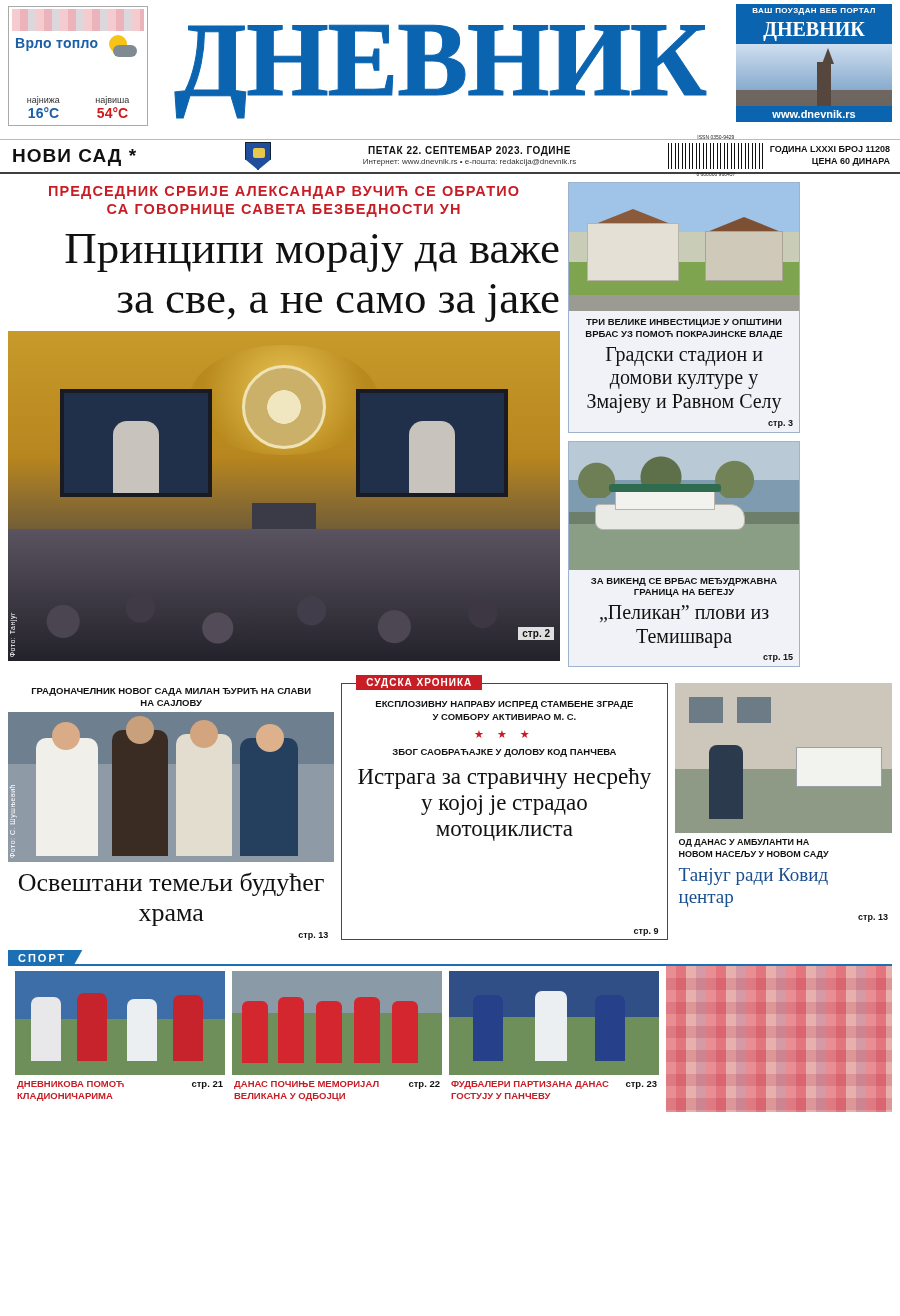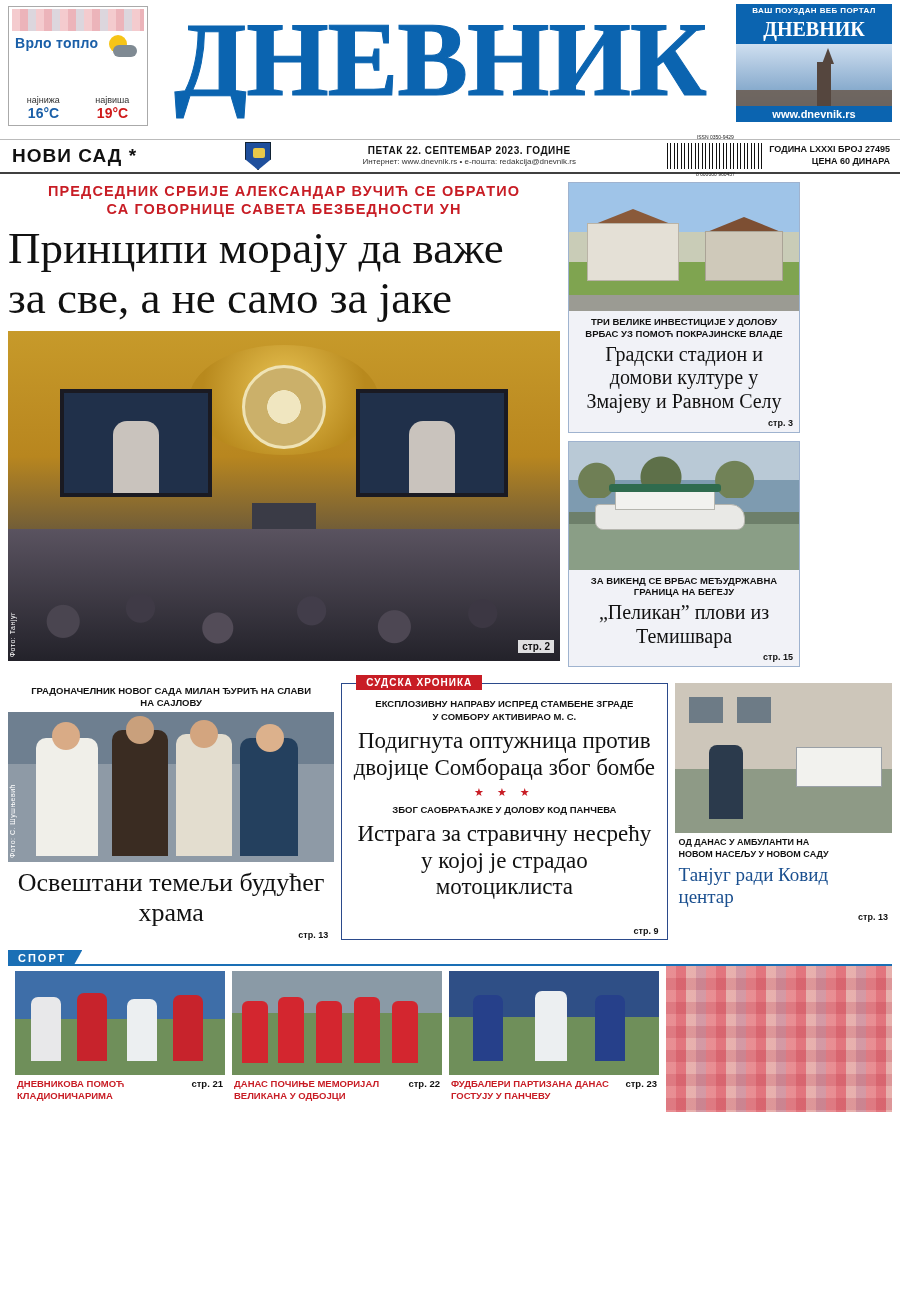--- a/index.html
+++ b/index.html
@@ -135,21 +135,21 @@
   .mid { margin:8px 8px 0 8px; display:flex; gap:8px; }
   .mid-left { width:552px; }
   .mid-right { width:232px; }
 
   .lead-kicker {
     color:#c81d25; font-weight:bold; font-size:14.5px; text-align:center;
     letter-spacing:1.1px; line-height:1.25;
   }
   .lead-title {
     font-family:"Liberation Serif", serif; font-size:45px; line-height:1.1;
-    text-align:left; margin:6px 0 8px 0; font-weight:normal;
+    text-align:right; margin:6px 0 8px 0; font-weight:normal;
   }
   .lead-photo {
     position:relative; height:330px; overflow:hidden;
     background:linear-gradient(180deg,#c79a2a 0%,#b8861f 38%,#6c5a3a 62%,#2b2b33 100%);
   }
   .lead-photo .dome{
     position:absolute; left:50%; top:14px; transform:translateX(-50%);
     width:190px;height:110px;border-radius:50%;
     background:radial-gradient(circle at 50% 40%,#e9c455,#b8891d 70%);
   }
@@ -185,21 +185,21 @@
       linear-gradient(180deg,#5a5360,#23222a);
   }
   .lead-photo .rowlight{
     position:absolute;left:0;bottom:56px;width:100%;height:8px;background:rgba(210,190,140,.35);
   }
   .photo-credit {
     position:absolute; left:1px; bottom:4px; writing-mode:vertical-rl; transform:rotate(180deg);
     font-size:7px; color:#fff; letter-spacing:.5px;
   }
   .pg-badge {
-    position:absolute; right:6px; bottom:8px; background:rgba(255,255,255,.85);
+    position:absolute; right:6px; bottom:21px; background:rgba(255,255,255,.85);
     font-size:10px; font-weight:bold; padding:1px 4px;
   }
 
   
   .rbox { border:1px solid #9fb3cf; background:#f1f2f7; margin-bottom:8px; }
   .rbox .ph { height:128px; position:relative; overflow:hidden; }
   .ph-village{
     background:linear-gradient(180deg,#9fc4e8 0 38%,#c9ccb7 38% 62%,#7fa450 62% 100%);
   }
   .ph-village .house{position:absolute;left:18px;top:40px;width:92px;height:58px;background:#e4e0d6;border:1px solid #b9b3a6;}
@@ -336,21 +336,21 @@
         <div class="ball"></div>
           <div class="cloud"></div>
       </div>
       <div class="temps">
         <div class="row1">
           <span>најнижа</span>
           <span>највиша</span>
         </div>
         <div class="row2">
           <span class="low">16°C</span>
-          <span class="high">19°C</span>
+          <span class="high">54°C</span>
         </div>
       </div>
     </div>
 
     <div class="logo">ДНЕВНИК</div>
 
     <div class="portal-box">
       <div class="portal-top">ВАШ ПОУЗДАН ВЕБ ПОРТАЛ</div>
       <div class="portal-mid">ДНЕВНИК</div>
       <div class="portal-photo">
@@ -367,21 +367,21 @@
     <div class="crest"></div>
     <div class="dateblock">
       <div class="d1">ПЕТАК 22. СЕПТЕМБАР 2023. ГОДИНЕ</div>
       <div class="d2">Интернет: www.dnevnik.rs • е-пошта: redakcija@dnevnik.rs</div>
     </div>
     <div class="barcode">
       <span class="iss">ISSN 0350-9429</span>
       <span class="num">8 600000 960437</span>
     </div>
     <div class="issue">
-      <div class="i1">ГОДИНА LXXXI БРОЈ 27495</div>
+      <div class="i1">ГОДИНА LXXXI БРОЈ 11208</div>
       <div class="i2">ЦЕНА 60 ДИНАРА</div>
     </div>
   </div>
 
 
   <div class="mid">
 
     <div class="mid-left">
       <div class="lead-kicker">
         <span>ПРЕДСЕДНИК СРБИЈЕ АЛЕКСАНДАР ВУЧИЋ СЕ ОБРАТИО</span><br>
@@ -408,21 +408,21 @@
 
       <div class="rbox">
         <div class="ph ph-village">
           <div class="roof"></div>
             <div class="house"></div>
             <div class="roof2"></div>
             <div class="house2"></div>
             <div class="road"></div>
         </div>
         <div class="cap-small">
-          <span>ТРИ ВЕЛИКЕ ИНВЕСТИЦИЈЕ У ДОЛОВУ</span><br>
+          <span>ТРИ ВЕЛИКЕ ИНВЕСТИЦИЈЕ У ОПШТИНИ</span><br>
           <span>ВРБАС УЗ ПОМОЋ ПОКРАЈИНСКЕ ВЛАДЕ</span>
         </div>
         <div class="cap-big">Градски стадион и домови културе у Змајеву и Равном Селу</div>
         <div class="pgline">стр. 3</div>
       </div>
 
       <div class="rbox">
         <div class="ph ph-boat">
           <div class="trees"></div>
             <div class="water"></div>
@@ -463,21 +463,20 @@
       <div class="pgline" style="text-align:right;font-size:9px;font-weight:bold;padding-right:6px;">стр. 13</div>
     </div>
 
     <div class="lw-mid">
       <div class="label-pill">СУДСКА ХРОНИКА</div>
       <div class="inner">
         <div class="sub">
           <span>ЕКСПЛОЗИВНУ НАПРАВУ ИСПРЕД СТАМБЕНЕ ЗГРАДЕ</span><br>
           <span>У СОМБОРУ АКТИВИРАО М. С.</span>
         </div>
-        <div class="h">Подигнута оптужница против двојице Сомбораца због бомбе</div>
         <div class="stars">★ ★ ★</div>
         <div class="sub">ЗБОГ САОБРАЋАЈКЕ У ДОЛОВУ КОД ПАНЧЕВА</div>
         <div class="h">Истрага за стравичну несрећу у којој је страдао мотоциклиста</div>
       </div>
       <div class="pg-right2">стр. 9</div>
     </div>
 
     <div class="lw-right">
       <div class="photo">
         <div class="bld"></div>

